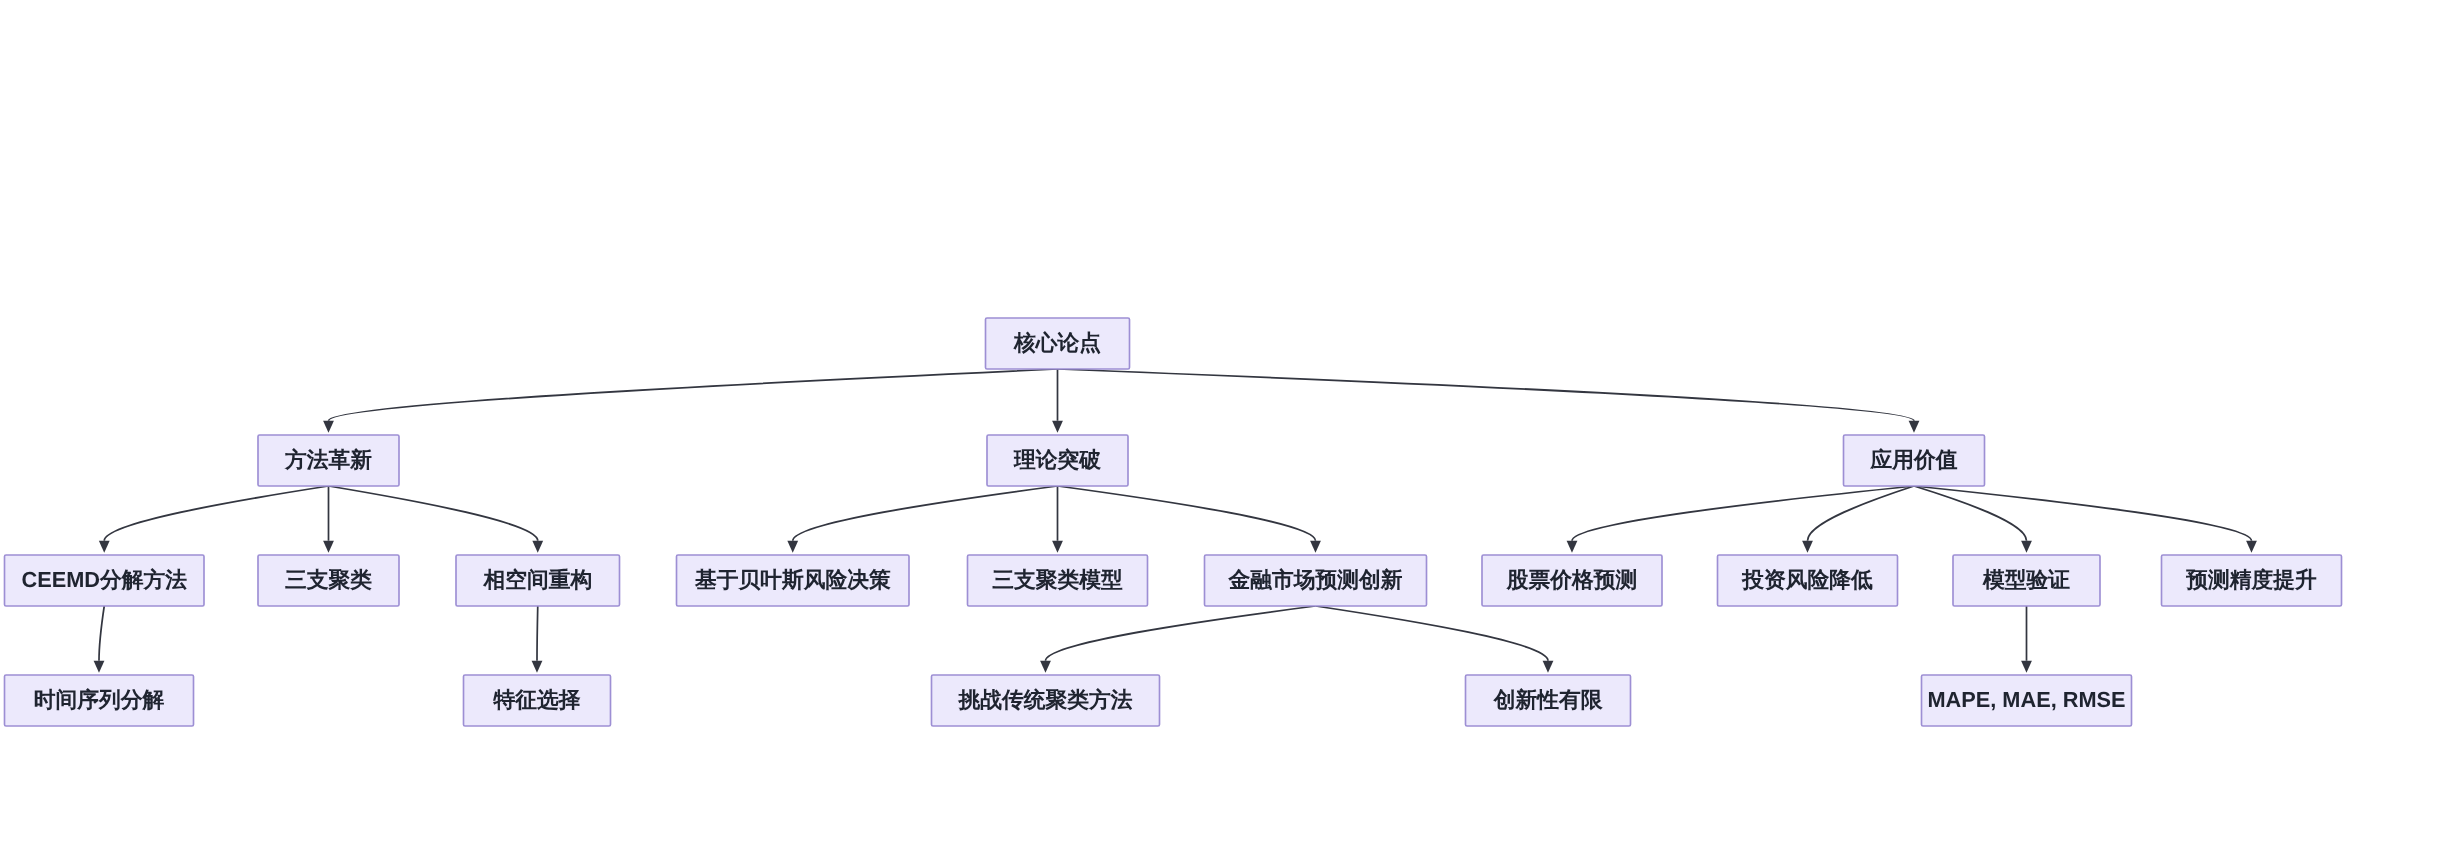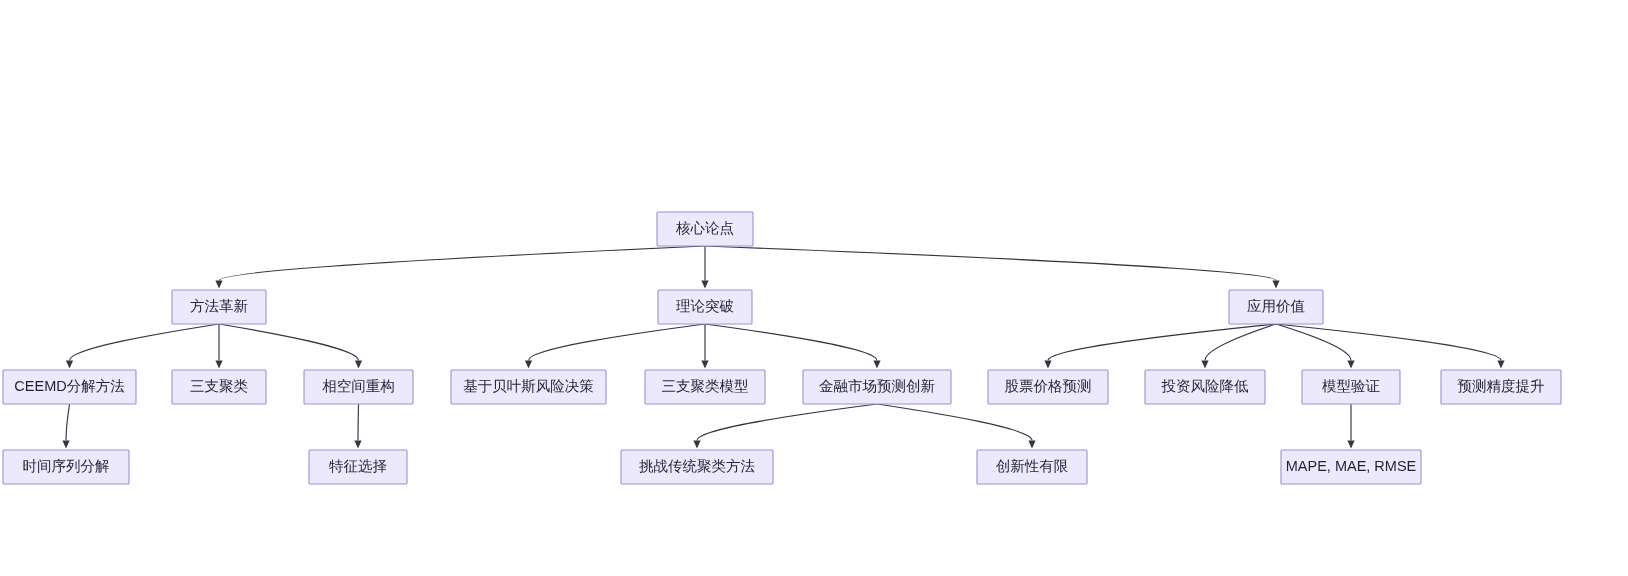--- a/index.html
+++ b/index.html
@@ -11,20 +11,21 @@
     width: 1628px;
     height: 576px;
     font-family: "Liberation Sans", "DejaVu Sans", sans-serif;
     overflow: hidden;
   }
   #diagram-root {
     position: relative;
     width: 1628px;
     height: 576px;
     background: #ffffff;
+    font-weight: bold;
   }
   svg.flow {
     display: block;
     width: 1628px;
     height: 576px;
   }
   .node-rect {
     fill: #ece9fc;
     stroke: #9d8fd4;
     stroke-width: 1.1px;

